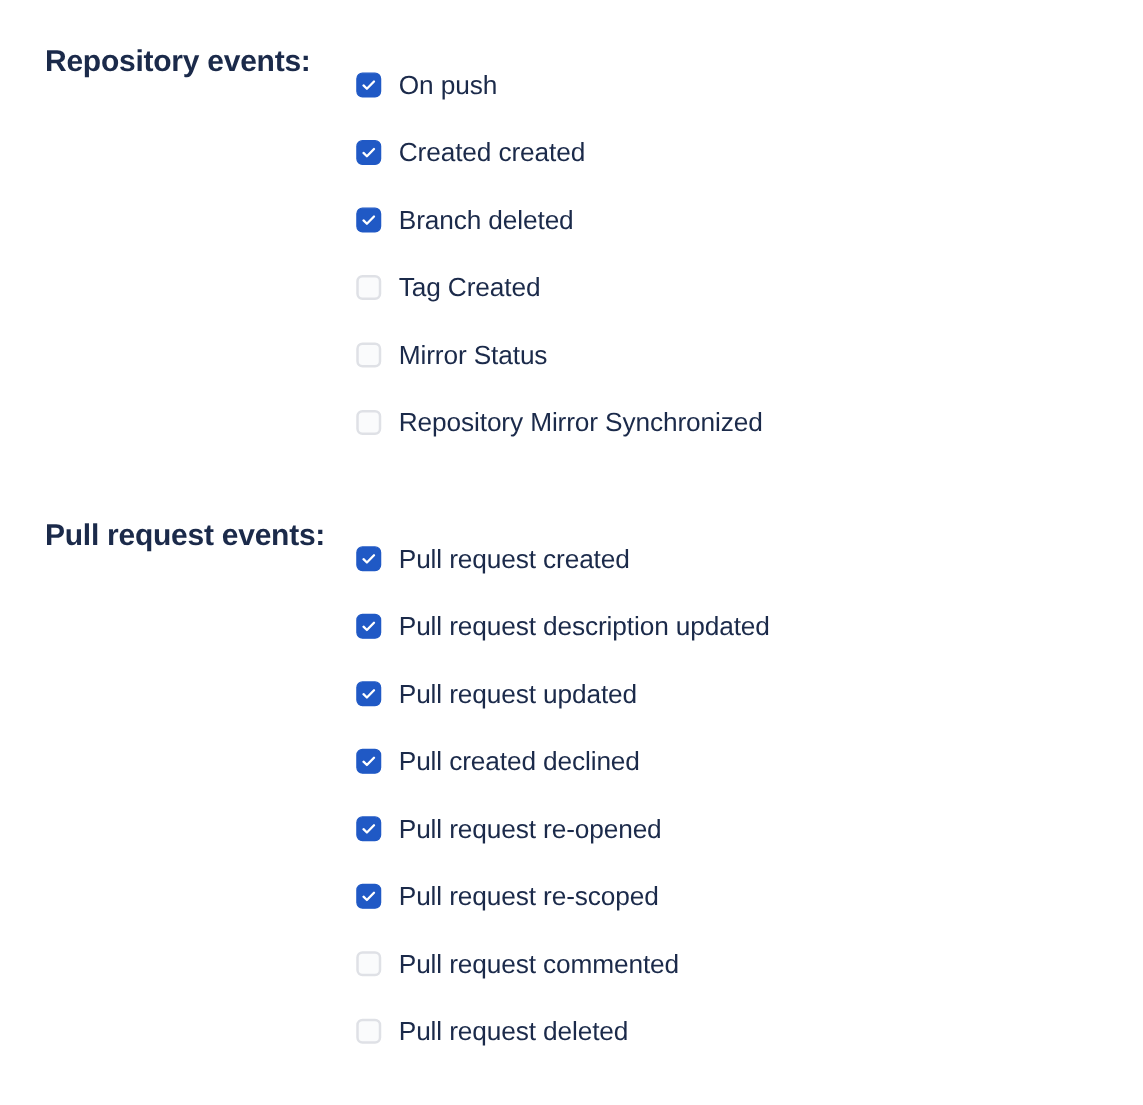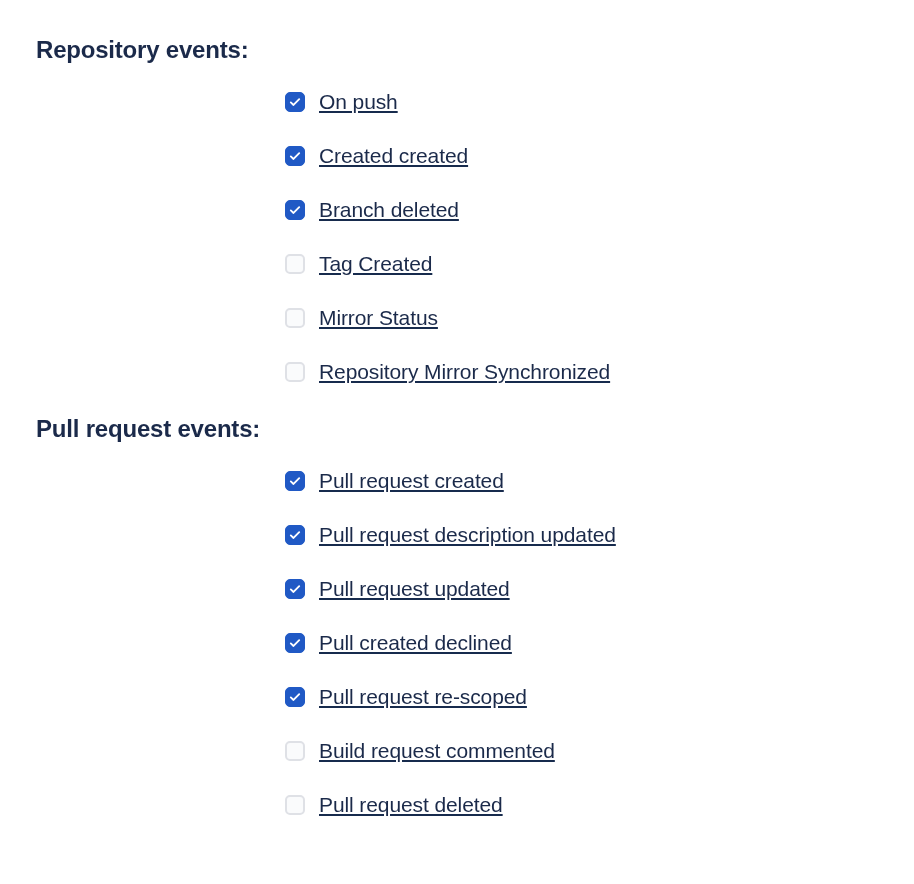--- a/index.html
+++ b/index.html
@@ -38,25 +38,24 @@
   }
 
   .options {
     margin: 0;
     padding: 0;
     list-style: none;
   }
 
   .option-row {
     display: flex;
-    align-items: flex-end;
+    align-items: flex-start;
     height: 54px;
     padding-left: 285px;
     box-sizing: border-box;
-    text-decoration: underline;
   }
 
   .checkbox {
     width: 20px;
     height: 20px;
     border-radius: 5px;
     box-sizing: border-box;
     flex: 0 0 auto;
     display: flex;
     align-items: center;
@@ -180,25 +179,33 @@
             </svg>
           </span>
           <span class="option-label">Pull created declined</span>
         </li>
         <li class="option-row">
           <span class="checkbox checked" role="checkbox" aria-checked="true">
             <svg class="tick" viewBox="0 0 16 16">
               <path d="M3.2 8.4 L6.3 11.4 L12.8 4.8" fill="none" stroke="#FFFFFF" stroke-width="2.1" stroke-linecap="round" stroke-linejoin="round"></path>
             </svg>
           </span>
+          <span class="option-label">Pull request re-opened</span>
+        </li>
+        <li class="option-row">
+          <span class="checkbox checked" role="checkbox" aria-checked="true">
+            <svg class="tick" viewBox="0 0 16 16">
+              <path d="M3.2 8.4 L6.3 11.4 L12.8 4.8" fill="none" stroke="#FFFFFF" stroke-width="2.1" stroke-linecap="round" stroke-linejoin="round"></path>
+            </svg>
+          </span>
           <span class="option-label">Pull request re-scoped</span>
         </li>
         <li class="option-row">
           <span class="checkbox unchecked" role="checkbox" aria-checked="false"></span>
-          <span class="option-label">Build request commented</span>
+          <span class="option-label">Pull request commented</span>
         </li>
         <li class="option-row">
           <span class="checkbox unchecked" role="checkbox" aria-checked="false"></span>
           <span class="option-label">Pull request deleted</span>
         </li>
       </ul>
   </div>
 
 </div>
 

